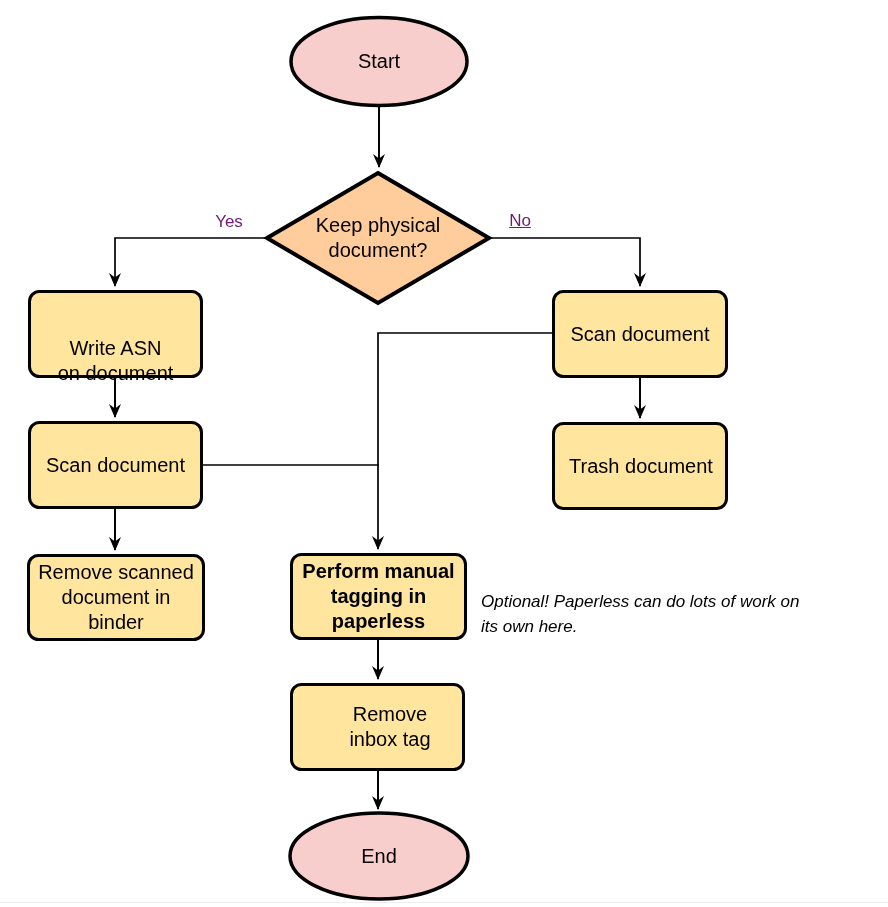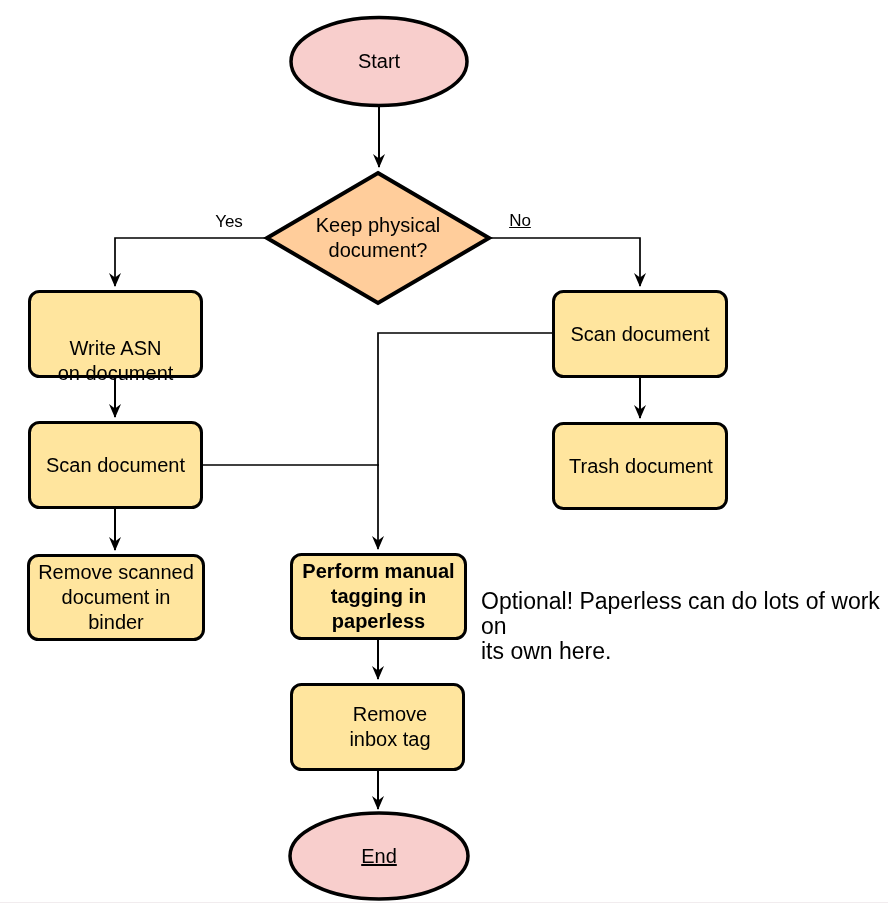--- a/index.html
+++ b/index.html
@@ -24,30 +24,31 @@
     text-align: center;
     font-size: 20px;
     line-height: 25px;
     color: #000000;
     white-space: pre-line;
     pointer-events: none;
   }
   .edge-label {
     position: absolute;
     font-size: 17px;
-    color: #000000;
+    color: #701a75;
     text-align: center;
   }
   .annotation {
     position: absolute;
     left: 481px;
     top: 589px;
     width: 404px;
-    font-size: 23px;
+    font-size: 17px;
     line-height: 25px;
+    font-style: italic;
     color: #000000;
     white-space: pre-line;
   }
   .bottom-rule {
     position: absolute;
     left: 0;
     top: 902px;
     width: 888px;
     height: 1px;
     background: #f1ecee;
@@ -97,21 +98,21 @@
   <div class="node-label" style="left:27px; top:554px; width:178px; height:87px;">Remove scanned
 document in
 binder</div>
   <div class="node-label" style="left:552px; top:290px; width:176px; height:88px;">Scan document</div>
   <div class="node-label" style="left:540px; top:422px; width:202px; height:88px;">Trash document</div>
   <div class="node-label" style="left:290px; top:553px; width:177px; height:87px;font-weight:bold;">Perform manual
 tagging in
 paperless</div>
   <div class="node-label" style="left:290px; top:683px; width:200px; height:88px;">Remove
 inbox tag</div>
-  <div class="node-label" style="left:290px; top:813px; width:178px; height:86px;text-decoration:underline;">End</div>
+  <div class="node-label" style="left:290px; top:813px; width:178px; height:86px;">End</div>
 
   <div class="edge-label" style="left:199px; top:212px; width:60px;">Yes</div>
   <div class="edge-label" style="left:490px; top:211px; width:60px;text-decoration:underline;">No</div>
 
   <div class="annotation">Optional! Paperless can do lots of work on
 its own here.</div>
 
   <div class="bottom-rule"></div>
 </div>
 

